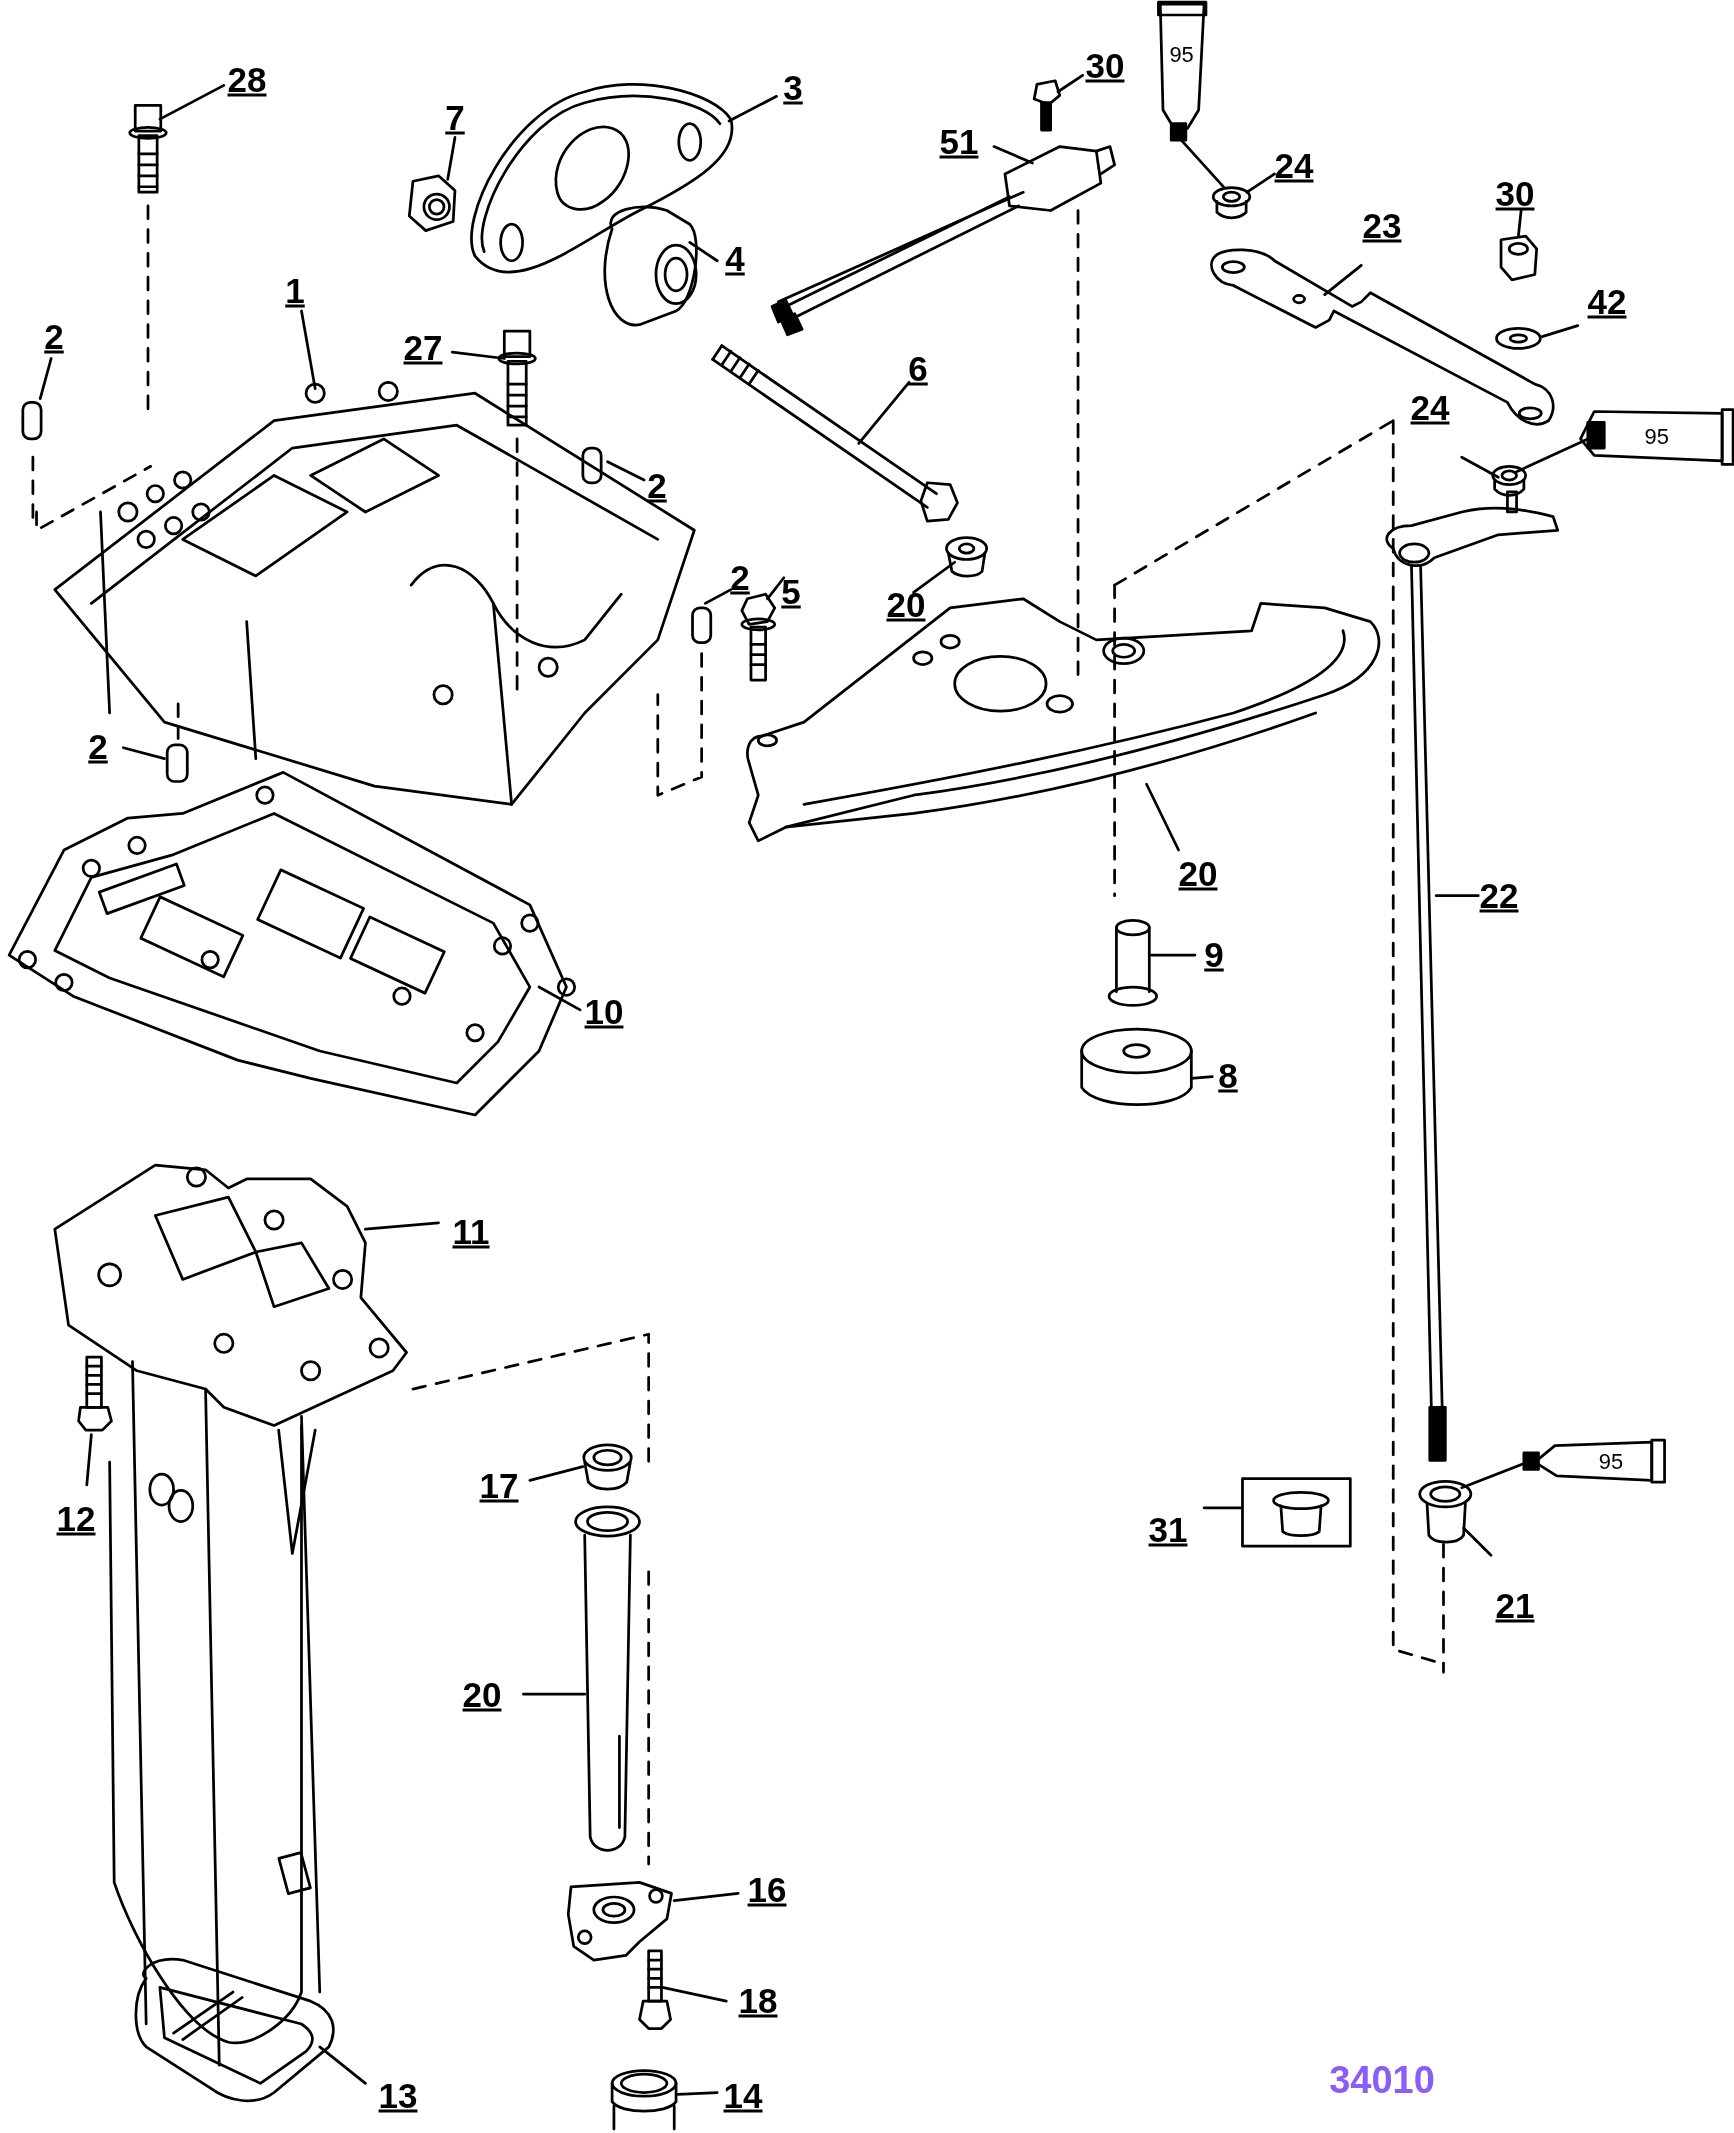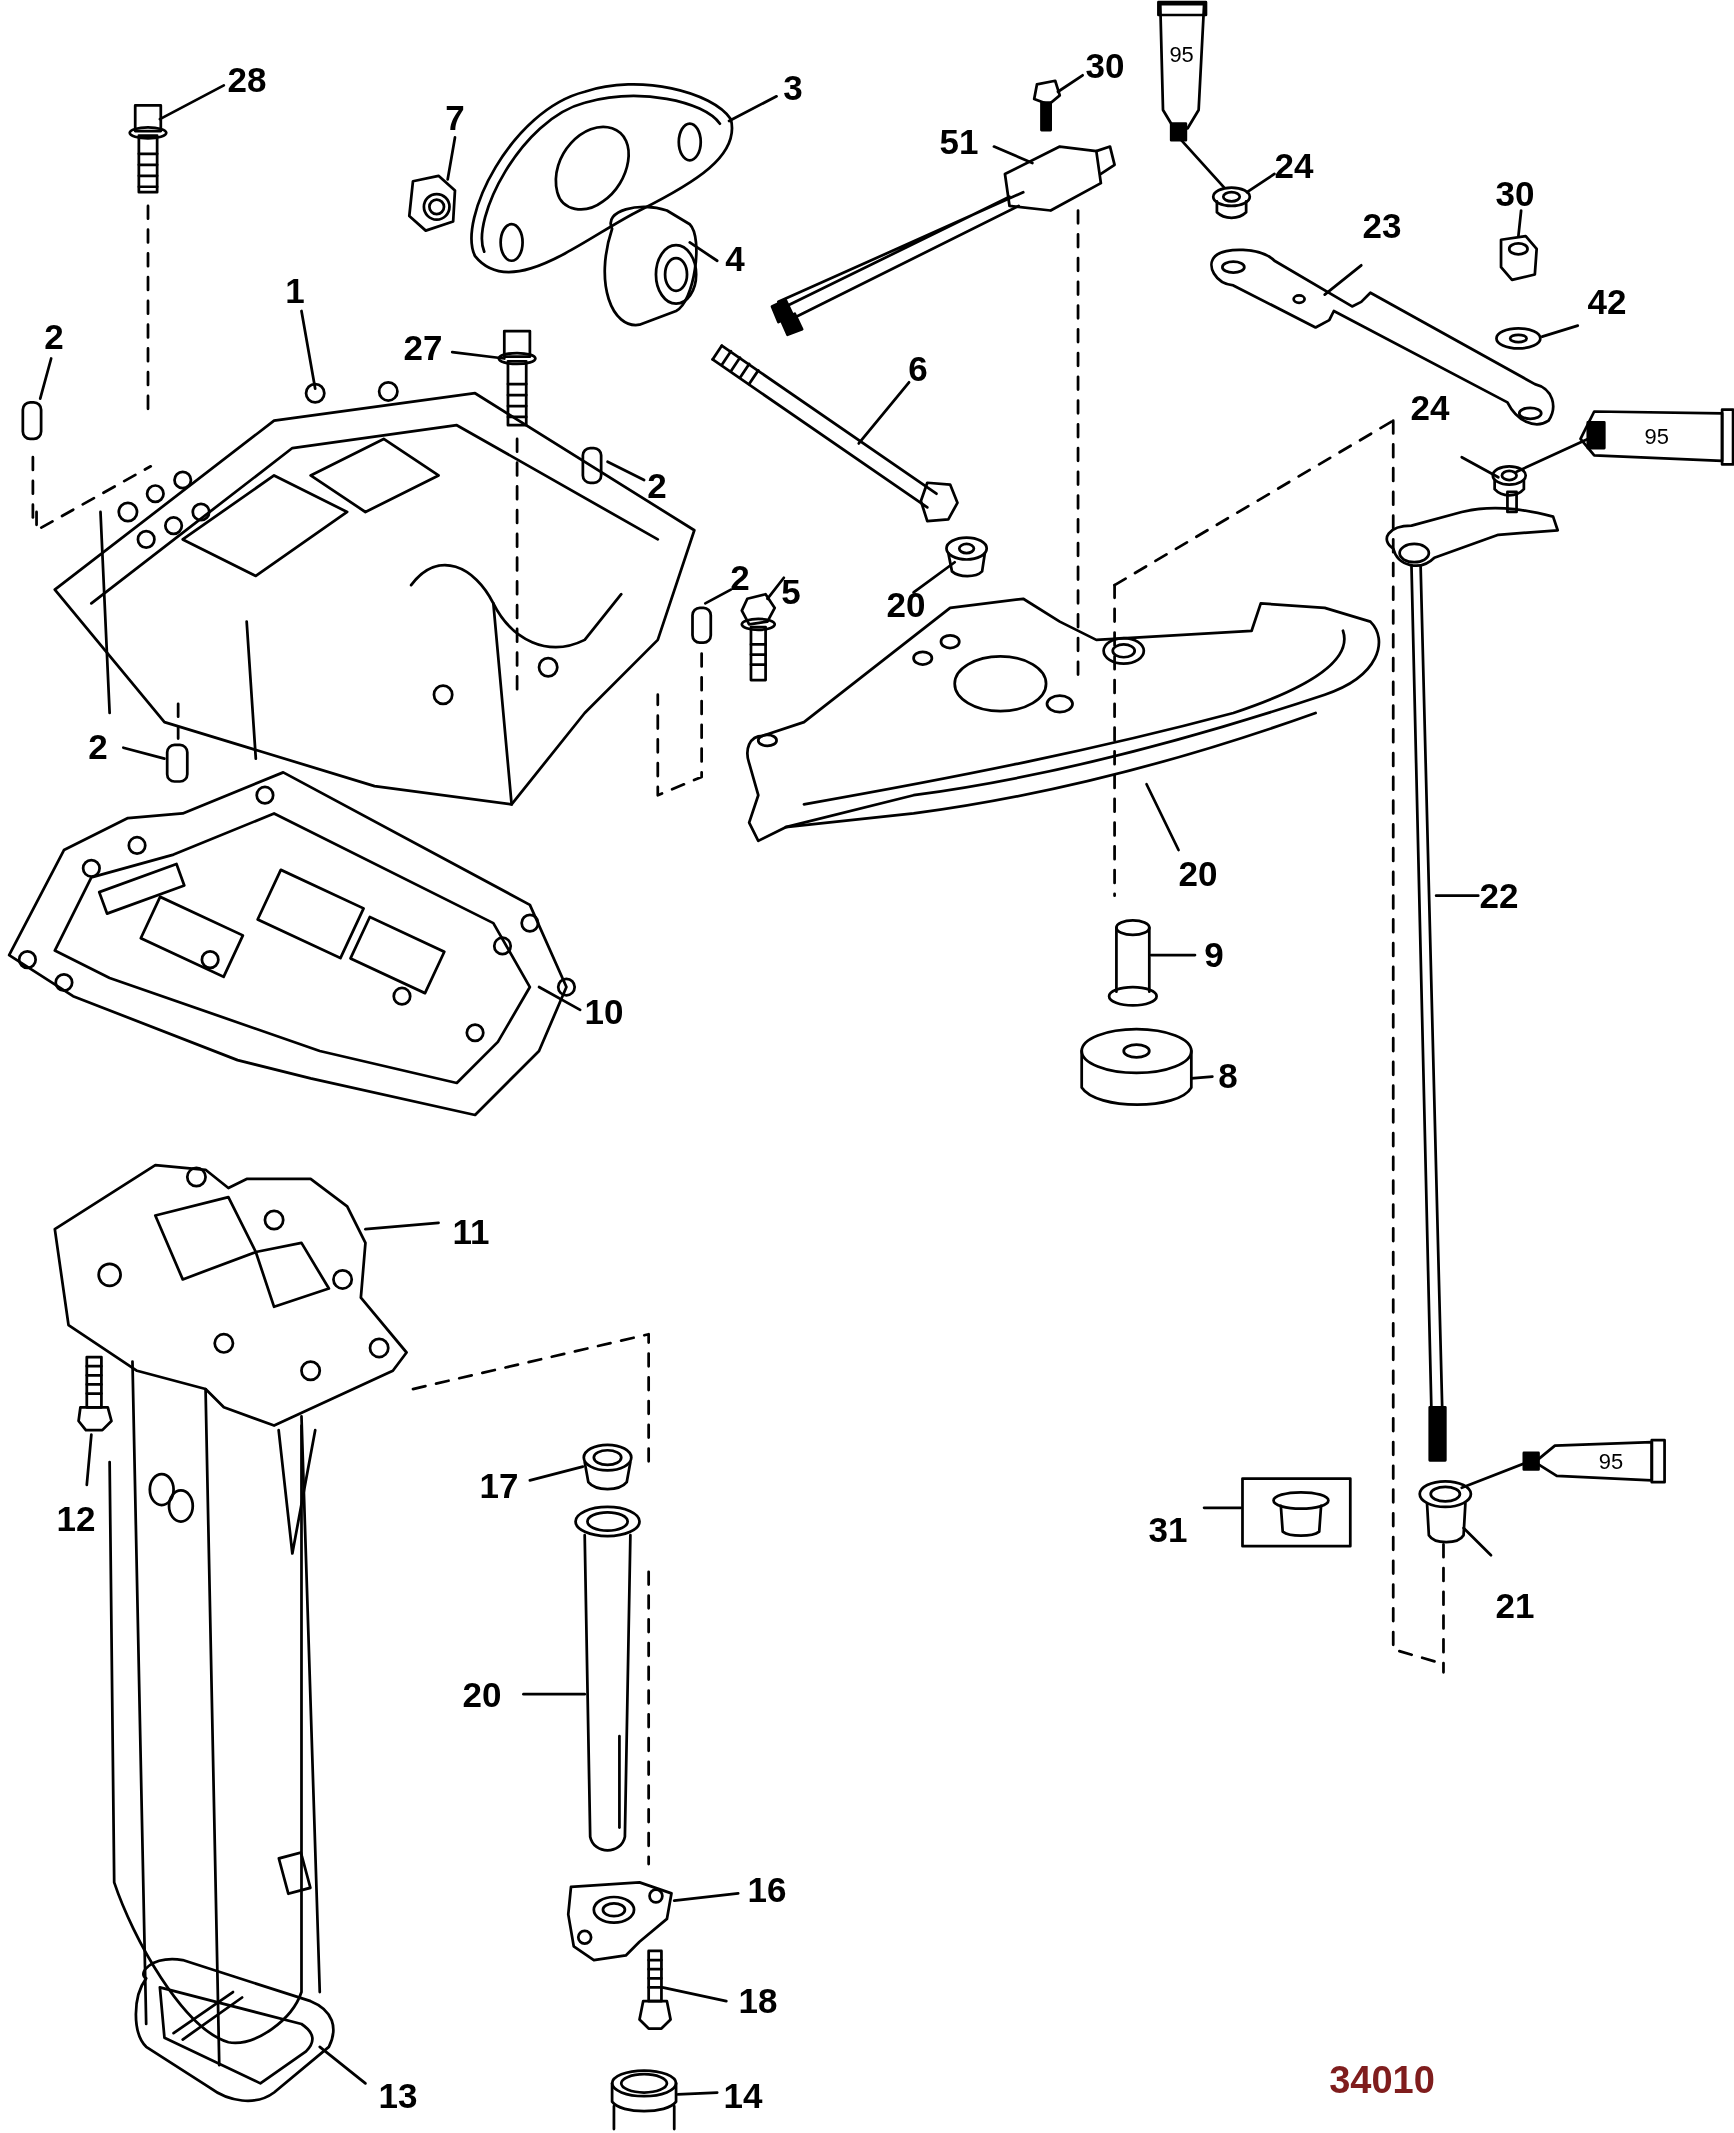--- a/index.html
+++ b/index.html
@@ -1,23 +1,23 @@
 <!DOCTYPE html>
 <html style="font-size:14.6px"><head>
 <meta charset="utf-8">
 <style>
   html, body { margin:0; padding:0; background:#ffffff; }
   body { width:1734px; height:2134px; position:relative; overflow:hidden;
          font-family:"Liberation Sans", sans-serif; }
   #diagram { position:absolute; left:0; top:0; width:1734px; height:2134px; }
   .callout { position:absolute; font-family:"Liberation Sans", sans-serif; font-weight:bold;
              font-size:35px; color:#000; line-height:1; transform:translate(-50%,-50%);
-             white-space:nowrap; }
+             white-space:nowrap;text-decoration:underline; }
   .figure-id { position:absolute; left:1382px; top:2080px; transform:translate(-50%,-50%);
-               font-weight:bold; font-size:38px; color:#7f1d1d; font-family:"Liberation Sans", sans-serif; }
+               font-weight:bold; font-size:38px; color:#8b5cf6; font-family:"Liberation Sans", sans-serif; }
   .tube-label { font-family:"Liberation Sans", sans-serif; font-size:24px; fill:#000; }
 </style>
 </head>
 <body>
 
 <svg id="diagram" viewBox="0 0 1898 2335" xmlns="http://www.w3.org/2000/svg" fill="none" stroke="#000" stroke-width="3" stroke-linejoin="round" stroke-linecap="round">
 
   <g>
     <rect x="148" y="115" width="28" height="28"></rect>
     <ellipse cx="162" cy="145" rx="20" ry="6"></ellipse>

